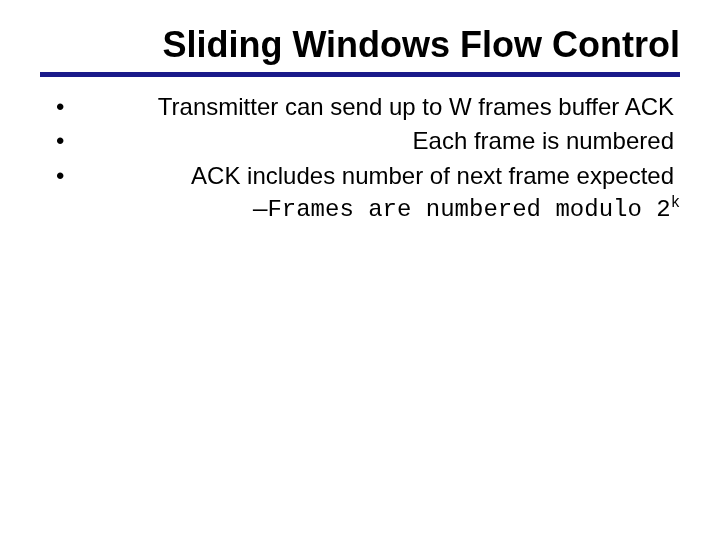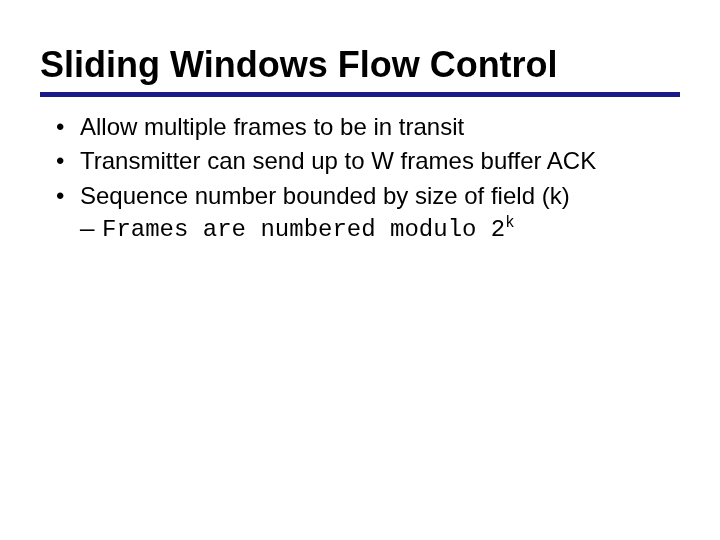--- a/index.html
+++ b/index.html
@@ -8,21 +8,22 @@
     width: 720px;
     height: 540px;
     background: #ffffff;
     font-family: Verdana, Geneva, sans-serif;
     color: #000000;
   }
   .slide {
     box-sizing: border-box;
     width: 720px;
     height: 484px;
-    padding: 44px 40px 0 40px;
+    padding: 24px 40px 0 40px;
+    text-align: right;
   }
   .title {
     font-family: Arial, Helvetica, sans-serif;
     font-weight: 900;
     font-size: 36px;
     letter-spacing: 0px;
     margin: 0 0 6px 0;
     font-stretch: condensed;
   }
   .rule {
@@ -68,20 +69,20 @@
     line-height: 0;
   }
 </style>
 </head>
 <body>
 
 <div class="slide">
   <h1 class="title">Sliding Windows Flow Control</h1>
   <hr class="rule">
   <ul class="bullets">
-    <li>Allow multiple frames to be in transit</li>
     <li>Transmitter can send up to W frames buffer ACK</li>
-    <li>Sequence number bounded by size of field (k)</li>
+    <li>Each frame is numbered</li>
+    <li>ACK includes number of next frame expected</li>
   </ul>
   <div class="subline">
     <span class="dash">—</span><span>Frames are numbered modulo 2</span><sup>k</sup>
   </div>
 </div>
 
 </body></html>

